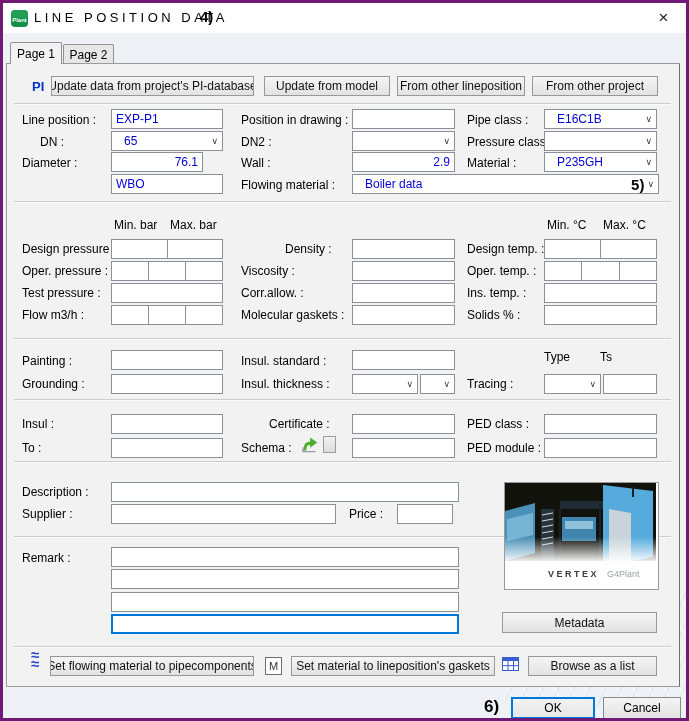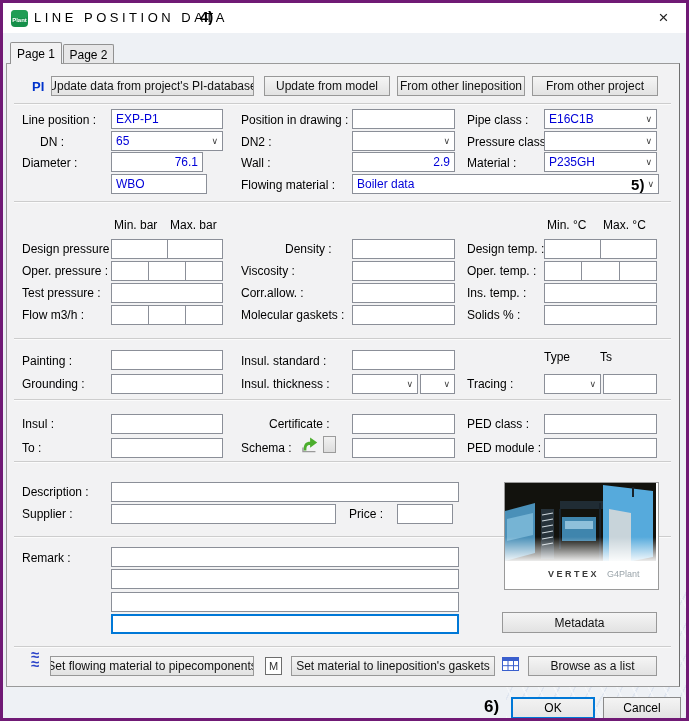--- a/index.html
+++ b/index.html
@@ -13,21 +13,21 @@
   .ann{font-weight:bold;font-size:15px;color:#000;font-style:normal;letter-spacing:0;}
   .closebtn{position:absolute;right:0;top:0;width:45px;height:30px;display:flex;align-items:center;justify-content:center;font-size:17px;color:#222;}
   .tab{position:absolute;box-sizing:border-box;font-size:12px;display:flex;align-items:center;justify-content:center;border:1px solid #919191;border-bottom:none;border-radius:2px 2px 0 0;}
   .tab1{left:7px;top:39px;width:52px;height:22px;background:#f2f2f3;z-index:3;}
   .tab2{left:60px;top:41px;width:51px;height:20px;background:#e7e7e8;z-index:1;}
   .page{position:absolute;left:3px;top:60px;width:674px;height:624px;background:#f2f2f3;border:1px solid #9a9a9a;border-right-color:#6f6f6f;box-sizing:border-box;z-index:2;}
   .lbl{position:absolute;font-size:12px;color:#000;white-space:nowrap;}
   .pi{position:absolute;left:25px;top:15px;font-size:13px;font-weight:bold;color:#0033cc;}
   .fld{position:absolute;height:20px;box-sizing:border-box;background:#fff;border:1px solid var(--border);font-size:12px;color:var(--blue);padding:2px 4px;white-space:nowrap;overflow:hidden;}
   .num{text-align:right;}
-  .combo{display:flex;align-items:center;justify-content:space-between;padding:1px 4px 1px 4px;}
+  .combo{display:flex;align-items:center;justify-content:space-between;padding:1px 4px 1px 12px;}
   .combo .val{color:var(--blue);}
   .chev{color:#3c3c3c;font-size:9px;line-height:1;flex:0 0 auto;margin-left:3px;}
   .cells{position:absolute;height:20px;box-sizing:border-box;display:flex;background:#fff;border:1px solid var(--border);}
   .cells>div{flex:1;border-right:1px solid var(--border);}
   .cells>div:last-child{border-right:none;}
   .btn{position:absolute;height:20px;box-sizing:border-box;background:linear-gradient(#f5f5f5,#e2e2e2);border:1px solid #989898;font-size:12px;display:flex;align-items:center;justify-content:center;color:#111;white-space:nowrap;overflow:hidden;}
   .sep{position:absolute;left:7px;right:8px;height:0;border-top:1px solid #cdcdcd;border-bottom:1px solid #fbfbfb;}
   .focus{border:2px solid var(--accent);padding:1px 3px;}
   .minibtn{position:absolute;box-sizing:border-box;background:linear-gradient(#f2f2f2,#dcdcdc);border:1px solid #9b9b9b;}
   .imgframe{position:absolute;left:497px;top:418px;width:153px;height:106px;border:1px solid #9a9a9a;background:#fff;box-sizing:content-box;}
@@ -114,21 +114,21 @@
     <span class="lbl" style="left:15px;top:92px;">Diameter :</span>
     <div class="fld num" style="left:104px;top:88px;width:92px;"><span>76.1</span></div>
     <span class="lbl" style="left:234px;top:92px;">Wall :</span>
     <div class="fld num" style="left:345px;top:88px;width:103px;"><span>2.9</span></div>
     <span class="lbl" style="left:460px;top:92px;">Material :</span>
     <div class="fld combo" style="left:537px;top:88px;width:113px;">
         <span class="val">P235GH</span>
         <span class="chev">∨</span>
       </div>
 
-    <div class="fld" style="left:104px;top:110px;width:96px;"><span>WBO</span></div>
+    <div class="fld" style="left:104px;top:110px;width:112px;"><span>WBO</span></div>
     <span class="lbl" style="left:234px;top:114px;">Flowing material :</span>
     <div class="fld combo" style="left:345px;top:110px;width:307px;">
       <span class="val">Boiler data</span>
       <span style="display:flex;align-items:center;">
         <span class="ann">5)</span>
         <span class="chev">∨</span>
       </span>
     </div>
 
     <div class="sep" style="top:137px;"></div>

